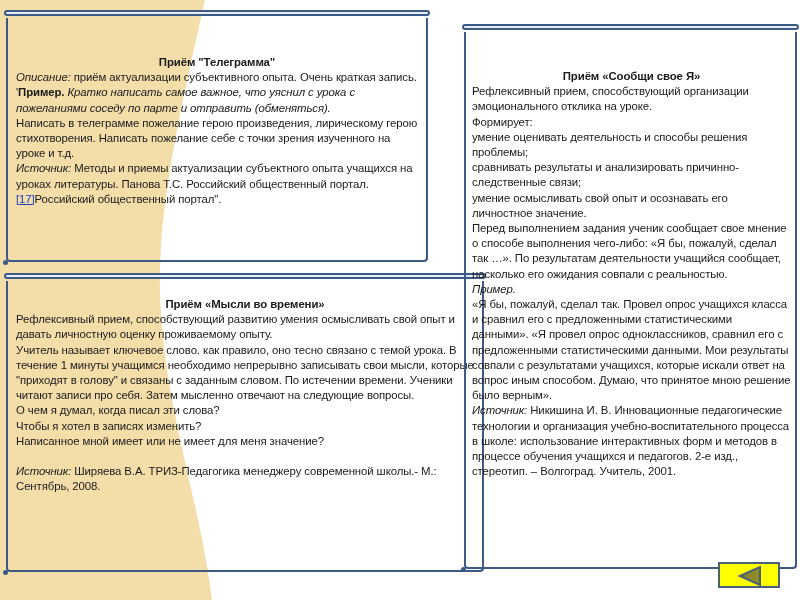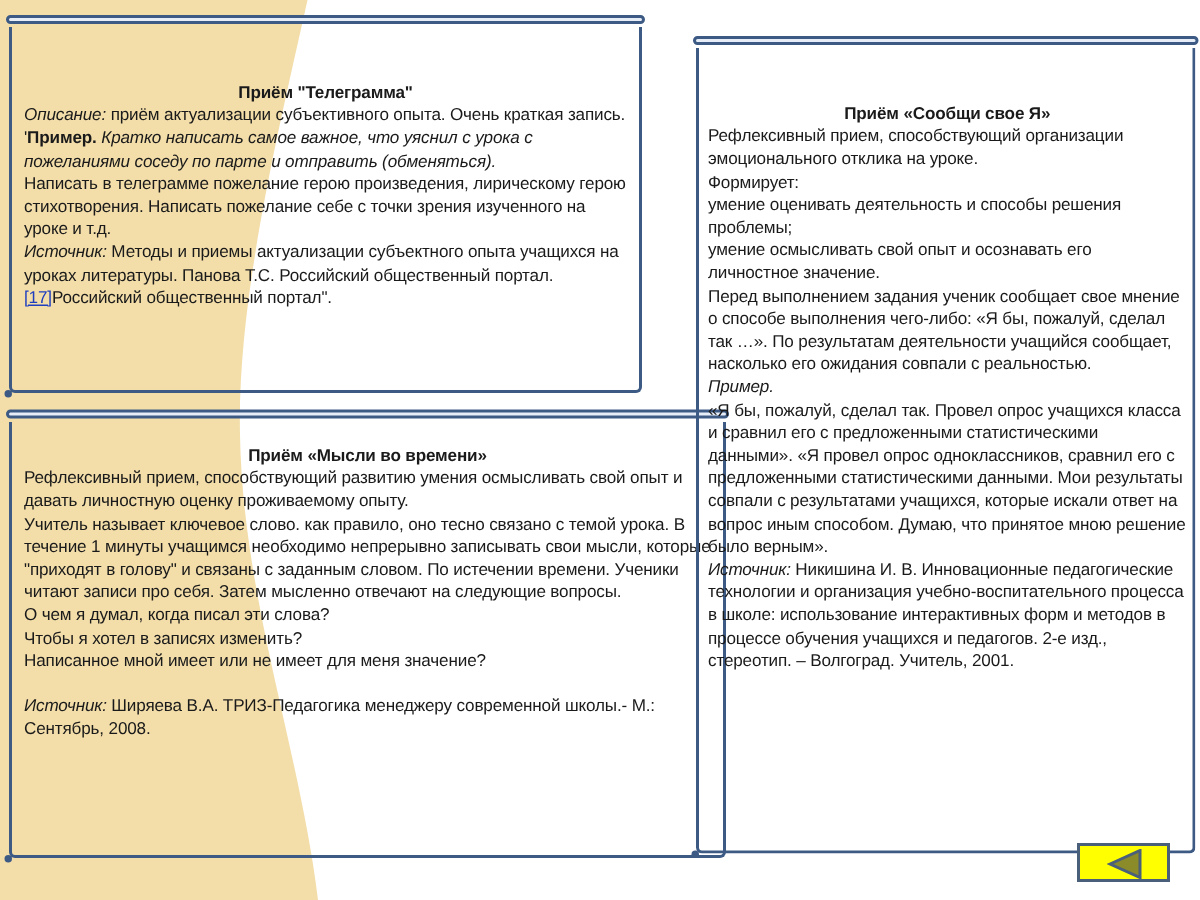--- a/index.html
+++ b/index.html
@@ -81,20 +81,21 @@
     <p class="para"><span class="lbl">Источник:</span><span> Ширяева В.А. ТРИЗ-Педагогика менеджеру современной школы.- М.: Сентябрь, 2008.</span></p>
   </div>
 </div>
 
 <div class="panel" id="panel-message">
   <div class="panel-inner">
     <div class="title">Приём  «Сообщи свое Я»</div>
     <p class="para">Рефлексивный прием, способствующий организации эмоционального отклика на уроке.</p>
     <p class="para">Формирует:</p>
     <p class="para">умение оценивать деятельность и способы решения проблемы;</p>
+    <p class="para">сравнивать результаты и анализировать причинно-следственные связи;</p>
     <p class="para">умение осмысливать свой опыт и осознавать его личностное значение.</p>
     <p class="para">Перед выполнением задания ученик сообщает свое мнение о способе выполнения чего-либо: «Я бы, пожалуй, сделал так …». По результатам деятельности учащийся сообщает, насколько его ожидания совпали с реальностью.</p>
     <p class="para lbl">Пример.</p>
     <p class="para">«Я бы, пожалуй, сделал так. Провел опрос учащихся класса и сравнил его с предложенными статистическими данными». «Я провел опрос одноклассников, сравнил его с предложенными статистическими данными. Мои результаты совпали с результатами учащихся, которые искали ответ на вопрос иным способом. Думаю, что принятое мною решение было верным».</p>
     <p class="para"><span class="lbl">Источник:</span><span> Никишина И. В. Инновационные педагогические технологии и организация учебно-воспитательного процесса в школе: использование интерактивных форм и методов в процессе обучения учащихся и педагогов. 2-е изд., стереотип. – Волгоград. Учитель, 2001.</span></p>
   </div>
 </div>
 
 <div class="nav-back">
   <svg width="24" height="20" viewBox="0 0 24 20">

